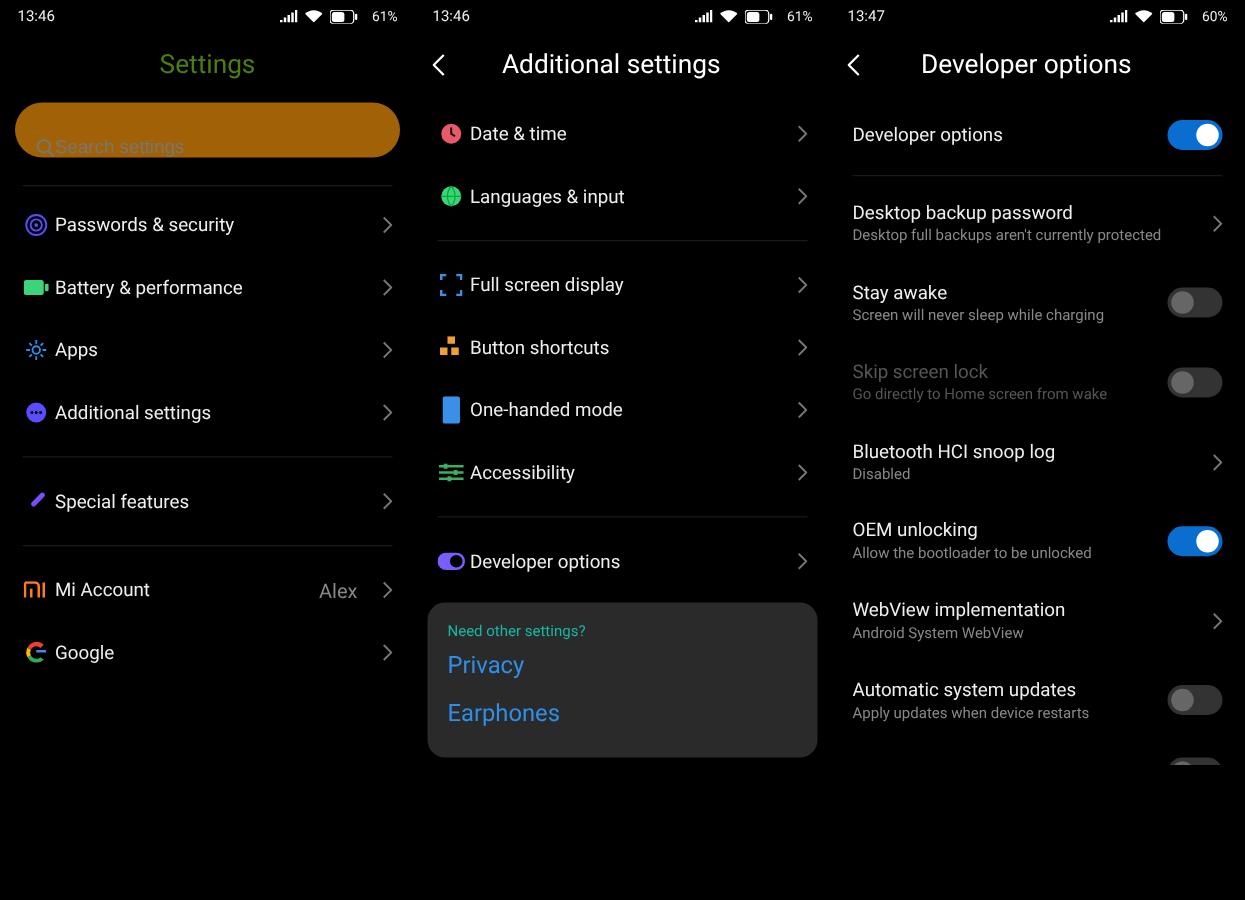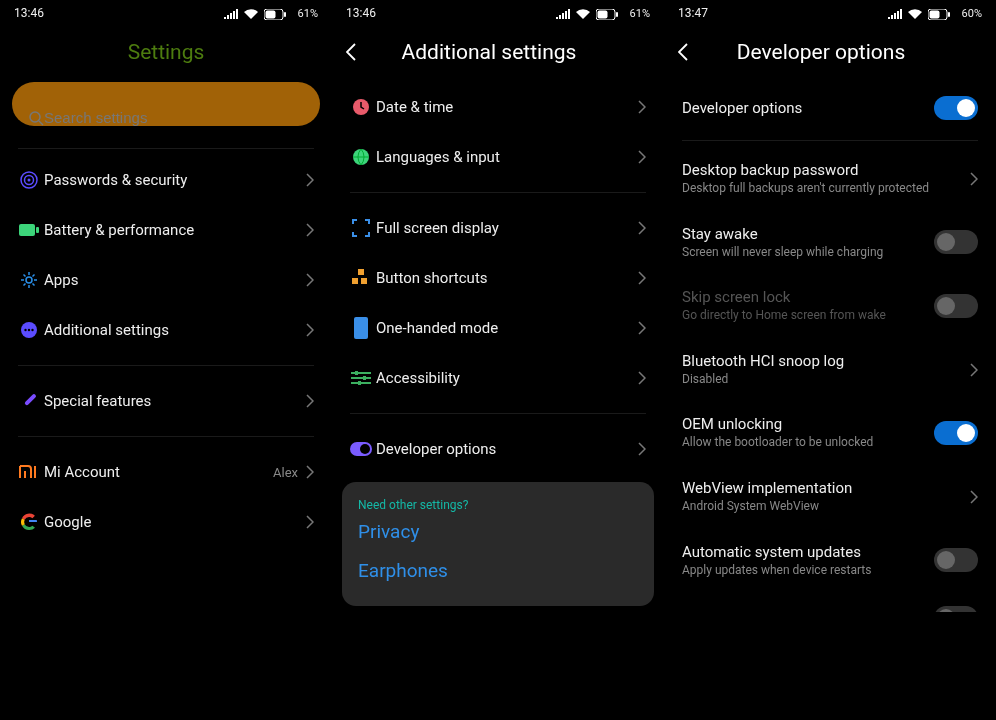--- a/index.html
+++ b/index.html
@@ -21,21 +21,21 @@
   }
   .status-bar {
     height: 26px;
     display: flex;
     justify-content: space-between;
     align-items: center;
     padding: 0 14px;
     font-size: 12px;
     color: #eee;
   }
-  .status-bar .right { display: flex; align-items: flex-end; gap: 10px; }
+  .status-bar .right { display: flex; align-items: center; gap: 10px; }
   .status-icons { display: flex; align-items: center; gap: 6px; }
   .sig-icon, .wifi-icon, .bat-icon { display: inline-flex; align-items: center; }
   .bat-pct { font-size: 11px; margin-left: 2px; }
   .header {
     display: flex;
     align-items: center;
     padding: 14px 18px 18px 18px;
   }
   .header.center { justify-content: center; }
   .header .title {
@@ -91,23 +91,23 @@
     align-items: center;
     justify-content: center;
     flex-shrink: 0;
   }
   .row .label {
     flex: 1;
     font-size: 15px;
     color: #eee;
   }
   .row .value {
-    font-size: 13px;
+    font-size: 16px;
     color: #888;
-    margin-right: 4px;
+    margin-right: 16px;
   }
   .row .chev {
     color: #777;
     flex-shrink: 0;
   }
   .row3 {
     display: flex;
     align-items: center;
     padding: 14px 18px;
     gap: 12px;

